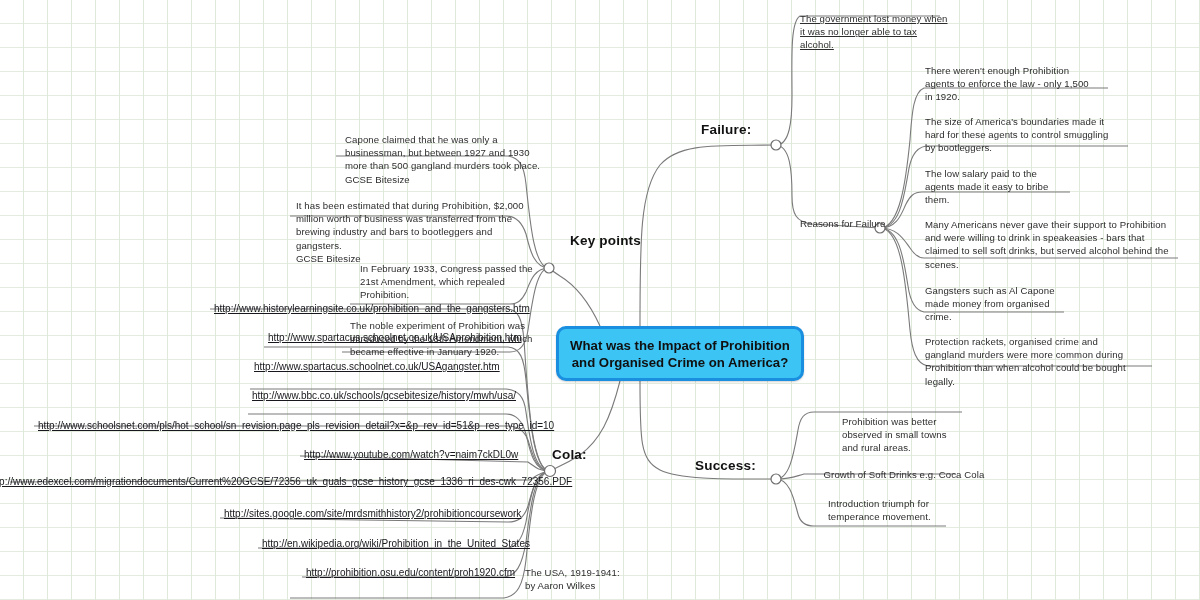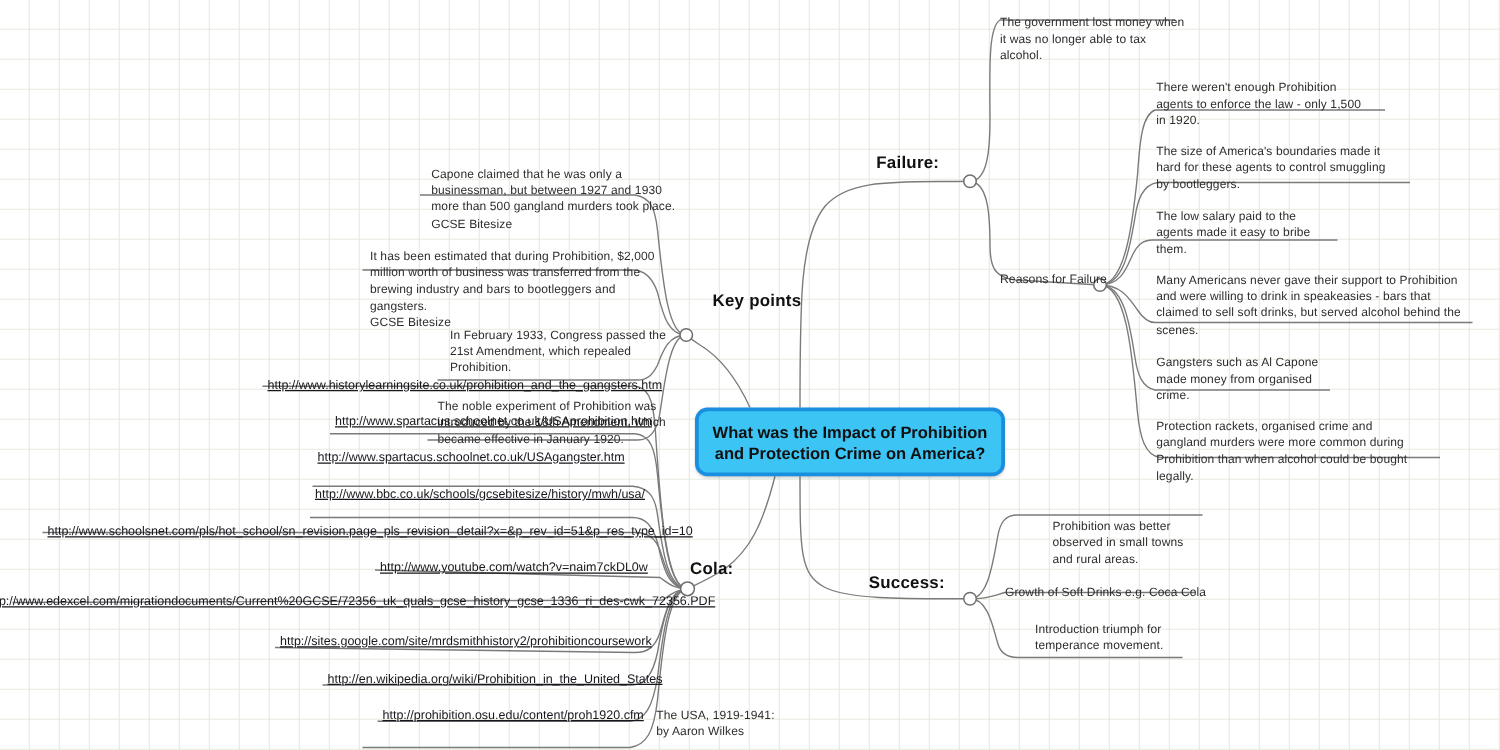--- a/index.html
+++ b/index.html
@@ -123,21 +123,21 @@
   <path d="M 550 471 C 534 472 530 520 526 560 C 523 586 517 596 504 598 L 290 598"></path>
 
   <circle cx="776" cy="145" r="5"></circle>
   <circle cx="880" cy="228" r="5"></circle>
   <circle cx="776" cy="479" r="5"></circle>
   <circle cx="549" cy="268" r="5"></circle>
   <circle cx="550" cy="471" r="5.5"></circle>
 </svg>
 
 <div id="center">What was the Impact of Prohibition
-and Protection Crime on America?</div>
+and Organised Crime on America?</div>
 
 <div class="branch" style="left:570px;top:233px;">Key points</div>
 <div class="branch" style="left:552px;top:447px;">Cola:</div>
 <div class="branch" style="left:701px;top:122px;">Failure:</div>
 <div class="branch" style="left:695px;top:458px;">Success:</div>
 <div class="sublabel" style="left:800px;top:218px;">Reasons for Failure</div>
 
 <div class="leaf" style="left:345px;top:133px;width:200px;">Capone claimed that he was only a
 businessman, but between 1927 and 1930
 more than 500 gangland murders took place.
@@ -159,21 +159,21 @@
 <div class="link" style="left:252px;top:389px;">http://www.bbc.co.uk/schools/gcsebitesize/history/mwh/usa/</div>
 <div class="link" style="left:38px;top:419px;">http://www.schoolsnet.com/pls/hot_school/sn_revision.page_pls_revision_detail?x=&amp;p_rev_id=51&amp;p_res_type_id=10</div>
 <div class="link" style="left:304px;top:448px;">http://www.youtube.com/watch?v=naim7ckDL0w</div>
 <div class="link" style="left:-12px;top:475px;">http://www.edexcel.com/migrationdocuments/Current%20GCSE/72356_uk_quals_gcse_history_gcse_1336_ri_des-cwk_72356.PDF</div>
 <div class="link" style="left:224px;top:507px;text-align:right;">http://sites.google.com/site/mrdsmithhistory2/prohibitioncoursework</div>
 <div class="link" style="left:262px;top:537px;">http://en.wikipedia.org/wiki/Prohibition_in_the_United_States</div>
 <div class="link" style="left:306px;top:566px;">http://prohibition.osu.edu/content/proh1920.cfm</div>
 <div class="leaf" style="left:525px;top:566px;width:120px;">The USA, 1919-1941:
 by Aaron Wilkes</div>
 
-<div class="leaf" style="left:800px;top:12px;width:160px;">The government lost money when
+<div class="leaf" style="left:800px;top:12px;width:160px;text-decoration:underline;">The government lost money when
 it was no longer able to tax
 alcohol.</div>
 
 <div class="leaf" style="left:925px;top:64px;width:200px;">There weren't enough Prohibition
 agents to enforce the law - only 1,500
 in 1920.</div>
 <div class="leaf" style="left:925px;top:115px;width:220px;">The size of America's boundaries made it
 hard for these agents to control smuggling
 by bootleggers.</div>
 <div class="leaf" style="left:925px;top:167px;width:180px;">The low salary paid to the
@@ -187,15 +187,15 @@
 made money from organised
 crime.</div>
 <div class="leaf" style="left:925px;top:335px;width:235px;">Protection rackets, organised crime and
 gangland murders were more common during
 Prohibition than when alcohol could be bought
 legally.</div>
 
 <div class="leaf" style="left:804px;top:415px;width:180px;margin-left:38px;">Prohibition was better
 observed in small towns
 and rural areas.</div>
-<div class="leaf" style="left:804px;top:468px;width:200px;">Growth of Soft Drinks e.g. Coca Cola</div>
+<div class="leaf" style="left:804px;top:468px;width:200px;text-align:center;">Growth of Soft Drinks e.g. Coca Cola</div>
 <div class="leaf" style="left:828px;top:497px;width:170px;">Introduction triumph for
 temperance movement.</div>
 
 </body></html>

